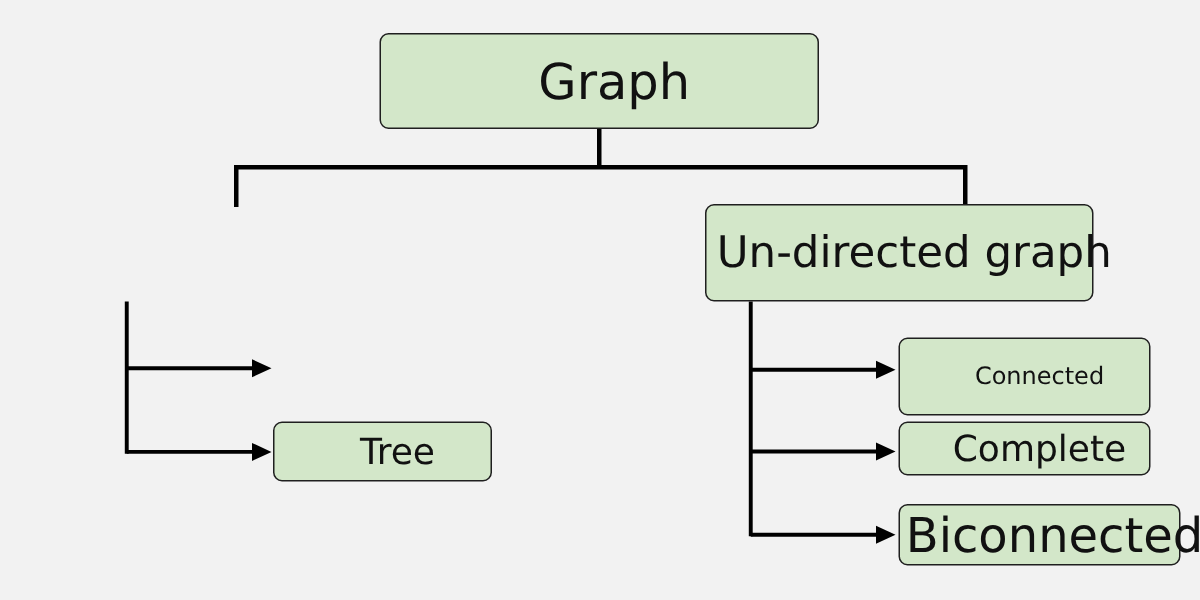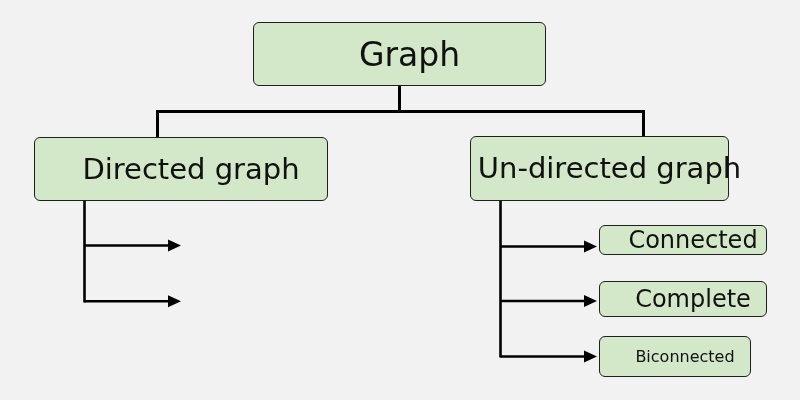--- a/index.html
+++ b/index.html
@@ -20,23 +20,23 @@
     text-align:center;
     line-height:1;
     white-space:nowrap;
     padding-left:20px;
   }
   .node-root       {left:253px;top:22px; width:293px;height:64px;font-size:33px;}
   .node-directed   {left:34px; top:137px;width:294px;height:64px;font-size:29px;}
   .node-undirected {left:470px;top:136px;width:259px;height:65px;font-size:29px;}
   .node-dag        {left:183px;top:226px;width:147px;height:40px;font-size:24px;}
   .node-tree       {left:182px;top:281px;width:146px;height:40px;font-size:24px;}
-  .node-connected  {left:599px;top:225px;width:168px;height:30px;font-size:24px;text-align:right;}
+  .node-connected  {left:599px;top:225px;width:168px;height:52px;font-size:16px;text-align:right;}
   .node-complete   {left:599px;top:281px;width:168px;height:36px;font-size:24px;}
-  .node-biconnected{left:599px;top:336px;width:152px;height:41px;font-size:16px;}
+  .node-biconnected{left:599px;top:336px;width:188px;height:41px;font-size:32px;}
 </style>
 </head>
 <body>
 
 <div class="canvas">
 
   <svg class="edges" width="800" height="400" viewBox="0 0 800 400">
 
     <path d="M399.5 86 V112" stroke="var(--line)" stroke-width="3" fill="none"></path>
     <path d="M157.5 111.5 H643.5" stroke="var(--line)" stroke-width="3" fill="none"></path>
@@ -55,29 +55,29 @@
     <path d="M500.5 301 H585" stroke="var(--line)" stroke-width="2.6" fill="none"></path>
     <polygon points="597,301 584,295 584,307" fill="var(--line)"></polygon>
     <path d="M500.5 356.5 H585" stroke="var(--line)" stroke-width="2.6" fill="none"></path>
     <polygon points="597,356.5 584,350.5 584,362.5" fill="var(--line)"></polygon>
   </svg>
 
   <div class="node node-root">
     <span>Graph</span>
   </div>
 
-  <div class="node node-directed">
-    <span>Directed graph</span>
-  </div>
 
   <div class="node node-undirected">
     <span>Un-directed graph</span>
   </div>
 
 
+  <div class="node node-tree">
+    <span>Tree</span>
+  </div>
 
   <div class="node node-connected">
     <span>Connected</span>
   </div>
 
   <div class="node node-complete">
     <span>Complete</span>
   </div>
 
   <div class="node node-biconnected">

